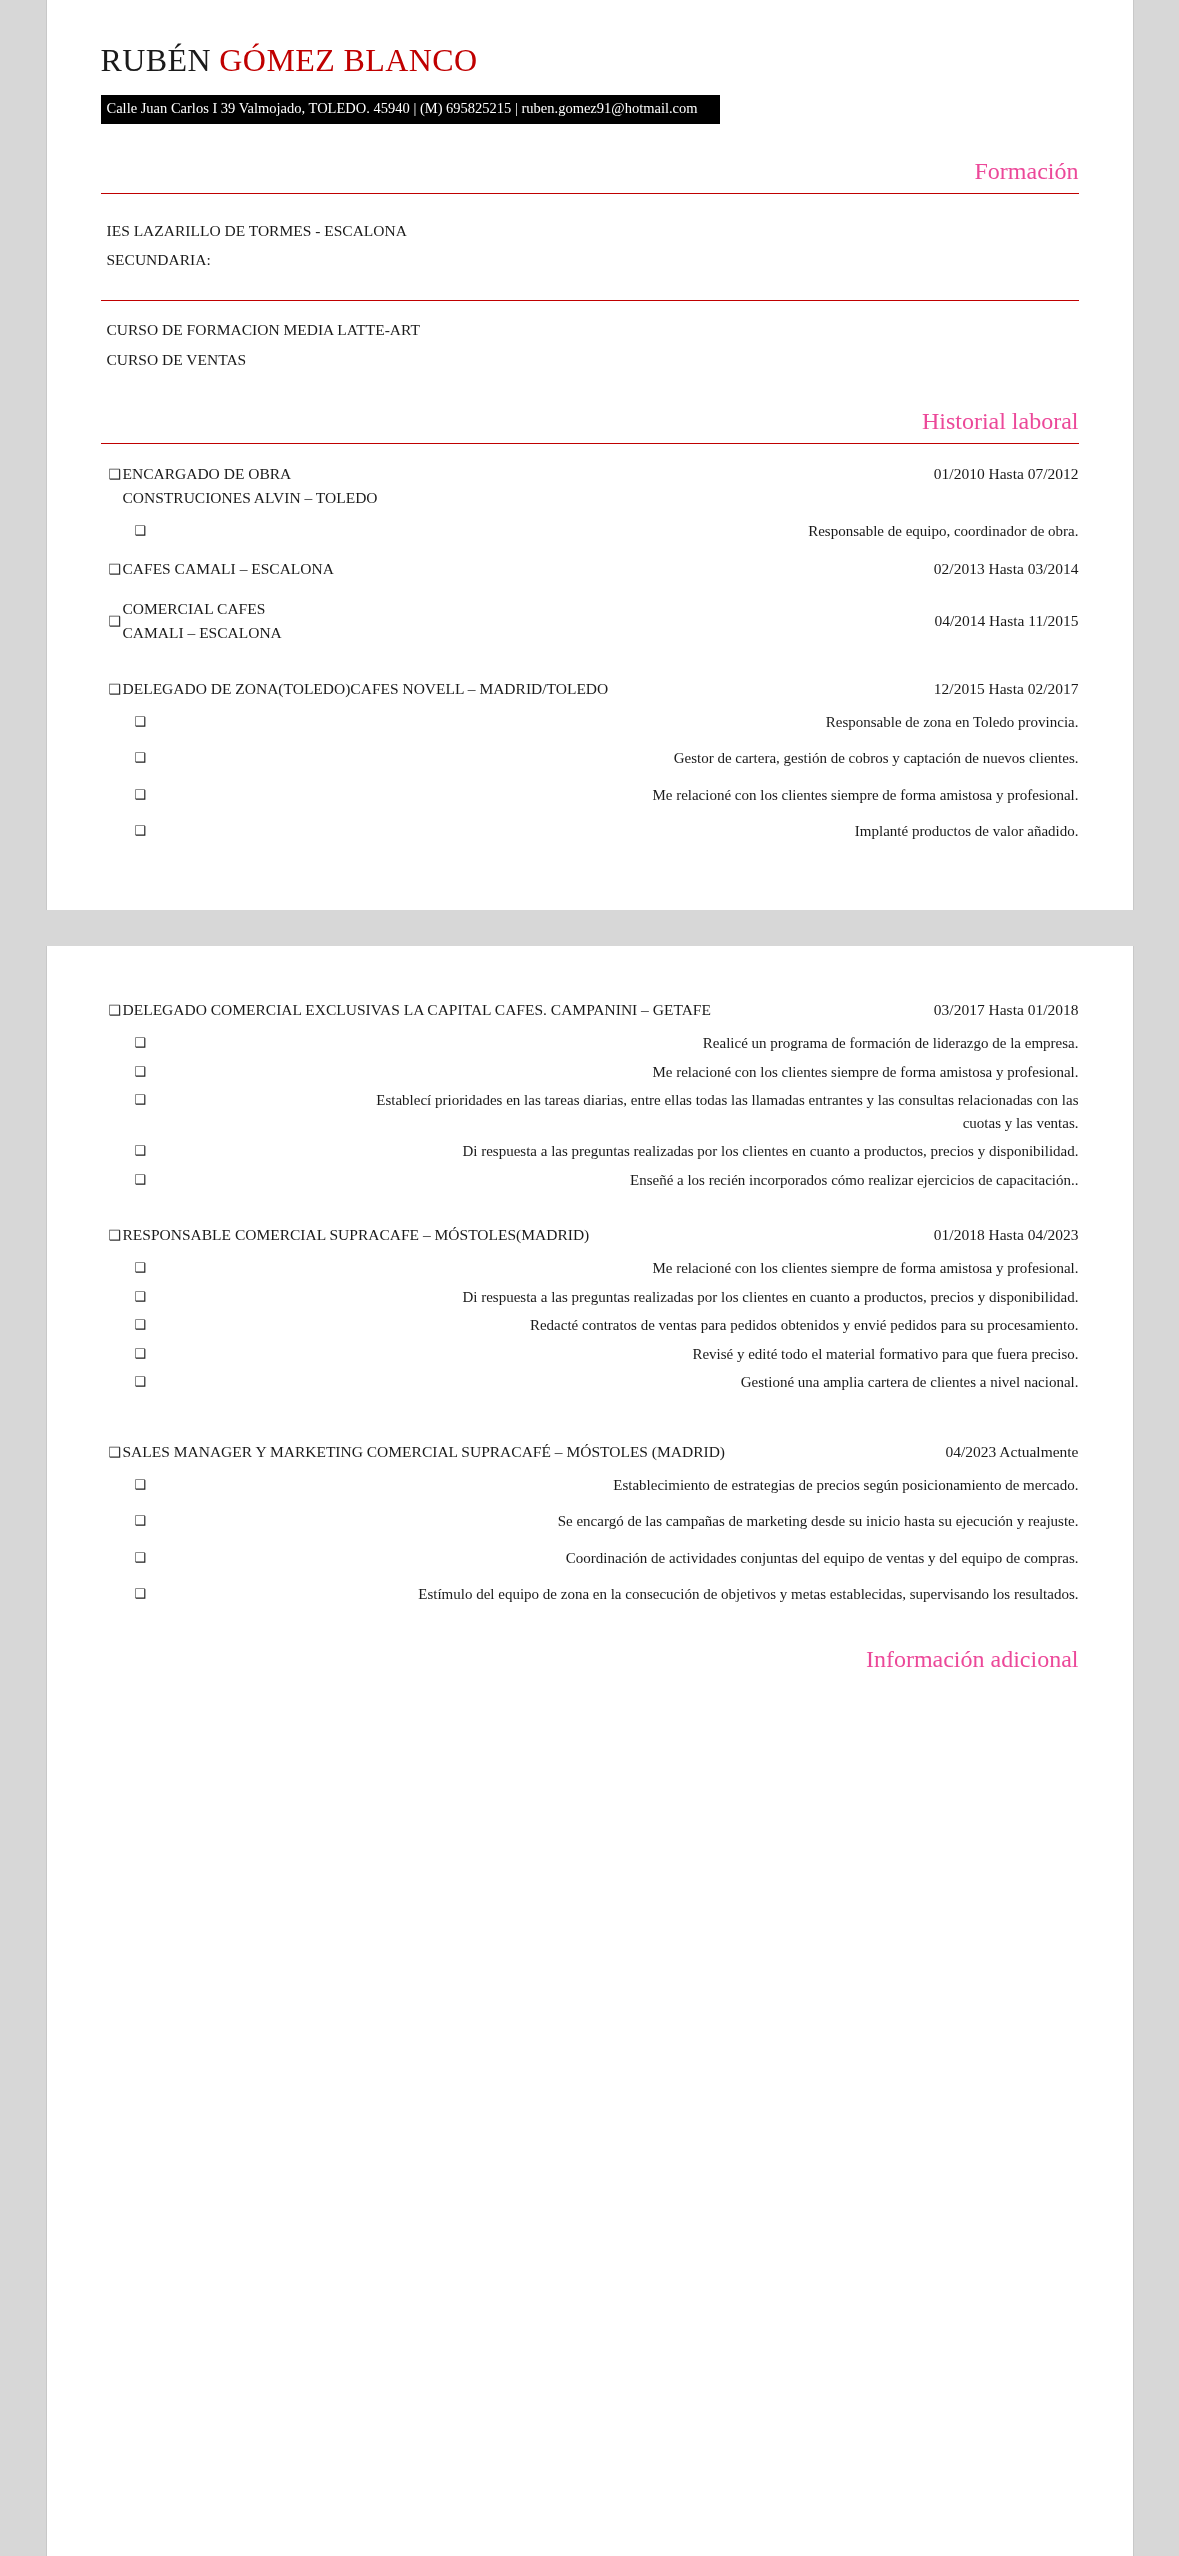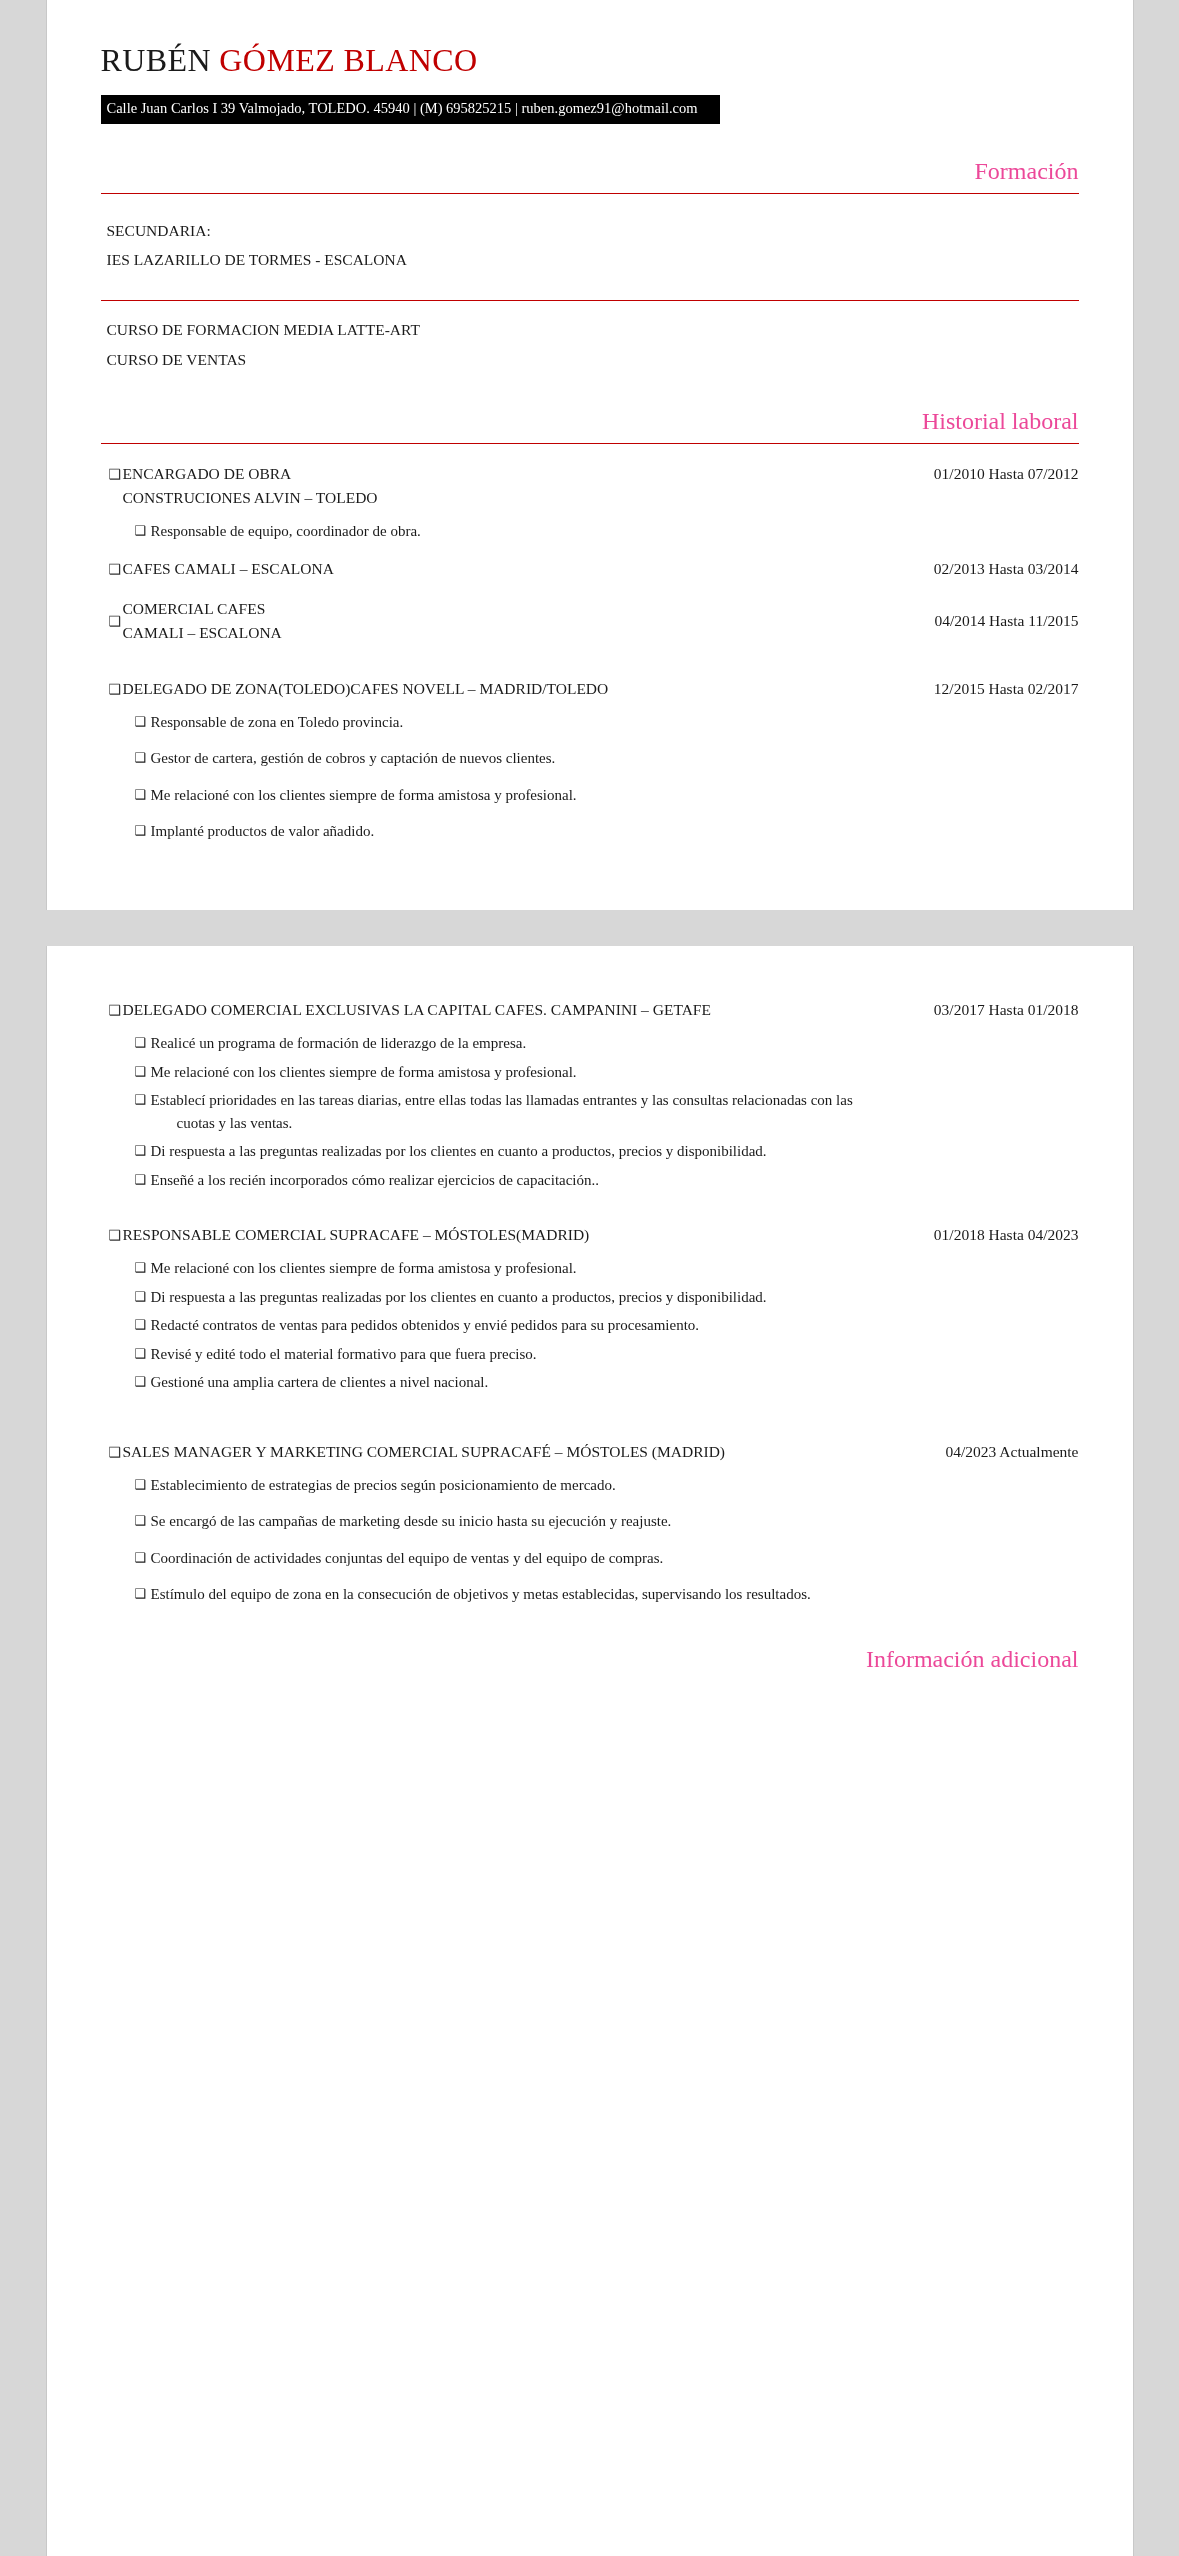--- a/index.html
+++ b/index.html
@@ -137,21 +137,21 @@
     margin-bottom: 14px;
     display: flex;
     align-items: flex-start;
   }
   .sub-bullet.tight { margin-bottom: 6px; }
   .sub-marker {
     flex: 0 0 16px;
     font-size: 13px;
     padding-top: 1px;
   }
-  .sub-text { flex: 1 1 auto; }
+  .sub-text { flex: 1 1 auto; text-align: right; }
   .sub-text .cont { display: block; padding-left: 26px; }
 
   .spacer-sm { height: 10px; }
   .spacer-md { height: 26px; }
   .spacer-lg { height: 40px; }
 
   .p2-top { padding-top: 52px; }
   .job-block { margin-bottom: 6px; }
   .section-title-2 { margin-top: 40px; }
 </style>
@@ -166,22 +166,22 @@
     <span class="first">RUBÉN</span>
     <span class="last">GÓMEZ BLANCO</span>
   </div>
 
   <div class="contact-bar">Calle Juan Carlos I  39 Valmojado, TOLEDO. 45940 | (M) 695825215 | ruben.gomez91@hotmail.com</div>
 
   <div class="section-title">Formación</div>
   <hr class="rule">
 
   <div class="edu-block edu-top">
+    <div class="edu-line">IES LAZARILLO DE TORMES - ESCALONA</div>
     <div class="edu-line">SECUNDARIA:</div>
-    <div class="edu-line">IES LAZARILLO DE TORMES - ESCALONA</div>
   </div>
 
   <div style="height:18px"></div>
   <hr class="rule">
 
   <div class="edu-block edu-bottom">
     <div class="edu-line">CURSO DE FORMACION MEDIA LATTE-ART</div>
     <div class="edu-line">CURSO DE VENTAS</div>
   </div>
 

